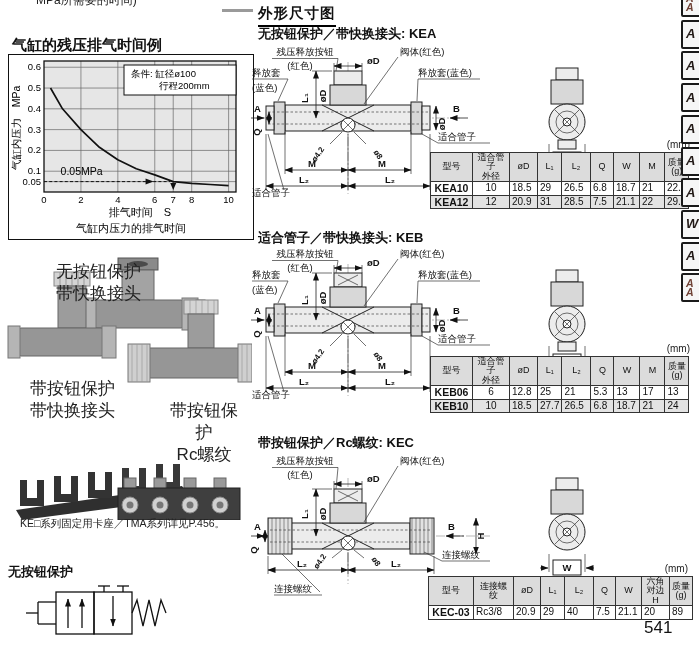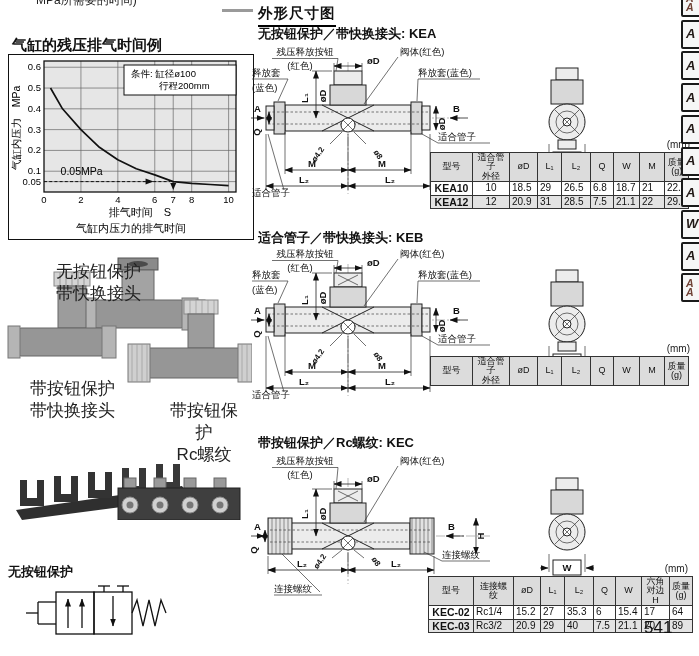--- a/index.html
+++ b/index.html
@@ -178,20 +178,21 @@
       <circle cx="12" cy="27" r="8" fill="#d0d0d0" stroke="#888"></circle>
         <circle cx="12" cy="27" r="3.5" fill="#777"></circle>
       <circle cx="42" cy="27" r="8" fill="#d0d0d0" stroke="#888"></circle>
         <circle cx="42" cy="27" r="3.5" fill="#777"></circle>
       <circle cx="72" cy="27" r="8" fill="#d0d0d0" stroke="#888"></circle>
         <circle cx="72" cy="27" r="3.5" fill="#777"></circle>
       <circle cx="102" cy="27" r="8" fill="#d0d0d0" stroke="#888"></circle>
         <circle cx="102" cy="27" r="3.5" fill="#777"></circle>
     </g>
   </svg>
+  <div class="caption">KE□系列固定用卡座／TMA系列详见P.456。</div>
 
   <div class="sym-heading">无按钮保护</div>
   <svg class="photo-svg" style="left:16px;top:582px" width="160" height="64" viewBox="0 0 160 64">
     <g stroke="#111" stroke-width="1.3" fill="none">
       <line x1="22" y1="20" x2="40" y2="20"></line>
       <line x1="22" y1="42" x2="40" y2="42"></line>
       <line x1="22" y1="20" x2="22" y2="42"></line>
       <line x1="10" y1="31" x2="22" y2="31"></line>
       <rect x="40" y="10" width="38" height="42"></rect>
       <rect x="78" y="10" width="38" height="42"></rect>
@@ -461,20 +462,42 @@
             <th>L₁</th>
             <th>L₂</th>
             <th>Q</th>
             <th>W</th>
             <th>M</th>
             <th>质量
 (g)</th>
           </tr>
         </thead>
         <tbody>
+          <tr>
+            <td class="model">KEB06</td>
+            <td class="ctr">6</td>
+            <td>12.8</td>
+            <td>25</td>
+            <td>21</td>
+            <td>5.3</td>
+            <td>13</td>
+            <td>17</td>
+            <td>13</td>
+          </tr>
+          <tr>
+            <td class="model">KEB10</td>
+            <td class="ctr">10</td>
+            <td>18.5</td>
+            <td>27.7</td>
+            <td>26.5</td>
+            <td>6.8</td>
+            <td>18.7</td>
+            <td>21</td>
+            <td>24</td>
+          </tr>
         </tbody>
       </table>
     </div>
 
   <div class="sec-title" style="top:434px">
     <span>带按钮保护／Rc螺纹: </span><span class="model">KEC</span>
   </div>
   <svg class="diag" style="left:250px;top:452px" width="352" height="150" viewBox="0 0 352 150">
     <defs>
       <pattern id="knurl" width="4" height="6" patternUnits="userSpaceOnUse">
@@ -575,33 +598,22 @@
             <th>Q</th>
             <th>W</th>
             <th>六角对边
 H</th>
             <th>质量
 (g)</th>
           </tr>
         </thead>
         <tbody>
           <tr>
-            <td class="model">KEC-02</td>
-            <td>Rc1/4</td>
-            <td>15.2</td>
-            <td>27</td>
-            <td>35.3</td>
-            <td>6</td>
-            <td>15.4</td>
-            <td>17</td>
-            <td>64</td>
-          </tr>
-          <tr>
             <td class="model">KEC-03</td>
-            <td>Rc3/2</td>
+            <td>Rc3/8</td>
             <td>20.9</td>
             <td>29</td>
             <td>40</td>
             <td>7.5</td>
             <td>21.1</td>
             <td>20</td>
             <td>89</td>
           </tr>
         </tbody>
       </table>

